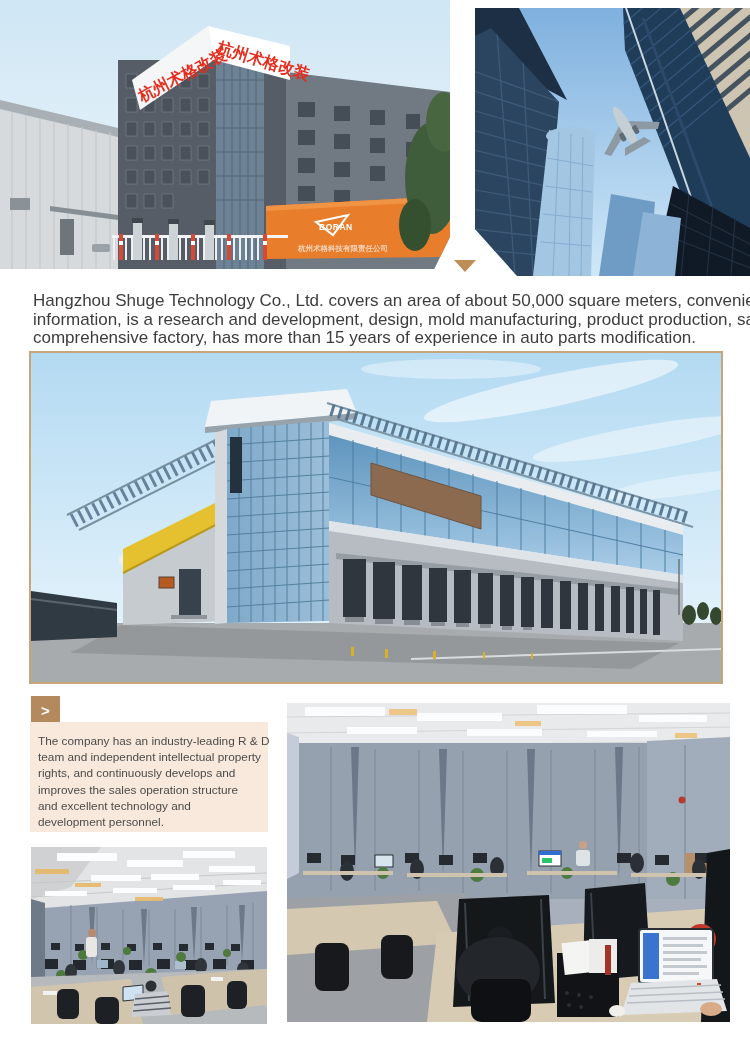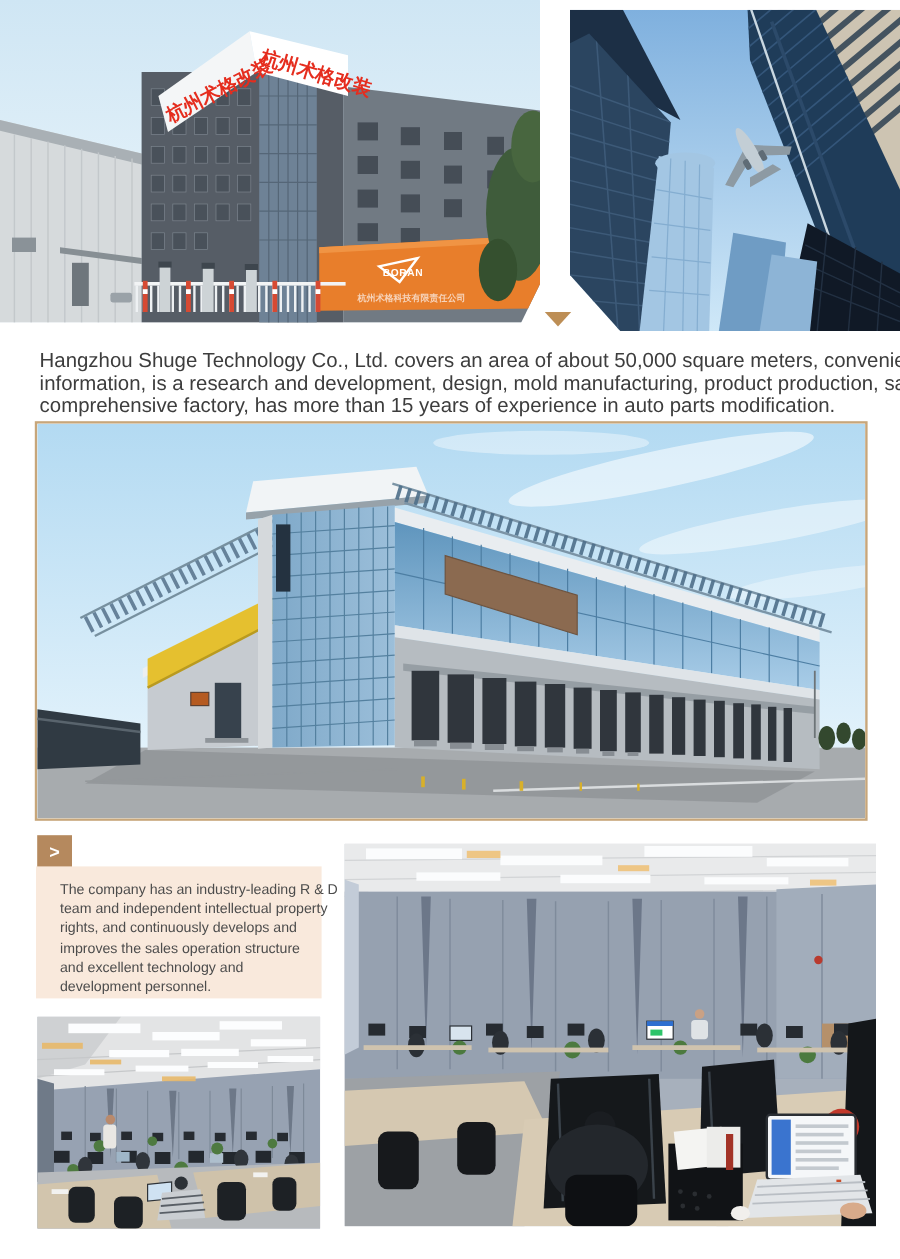--- a/index.html
+++ b/index.html
@@ -19,21 +19,21 @@
   #intro{position:absolute;left:29px;top:288px;width:710px;
      font-size:17px;line-height:18.5px;color:#3d3d3d;white-space:pre;margin:4px;}
 
   #factory{left:29px;top:351px;width:690px;height:329px;border:2px solid #c7a67a;}
 
   #feature-arrow{position:absolute;left:31px;top:696px;width:29px;height:29px;
      background:#b5895e;color:#fff;font-weight:bold;font-size:15px;
      display:flex;align-items:center;justify-content:center;}
   #feature-panel{position:absolute;left:30px;top:722px;width:238px;height:110px;
      background:#f9e9dc;}
-  #feature-panel p{margin:0;padding:11px 2px 0 20px;font-size:11.8px;line-height:16.2px;
+  #feature-panel p{margin:0;padding:11px 2px 0 8px;font-size:11.8px;line-height:16.2px;
      color:#4c4c4c;white-space:pre;}
 
   #office-left{left:31px;top:847px;width:236px;height:177px;}
   #office-right{left:287px;top:703px;width:443px;height:319px;}
 
   .cjk{font-weight:bold;}
 </style>
 </head>
 <body>
 

